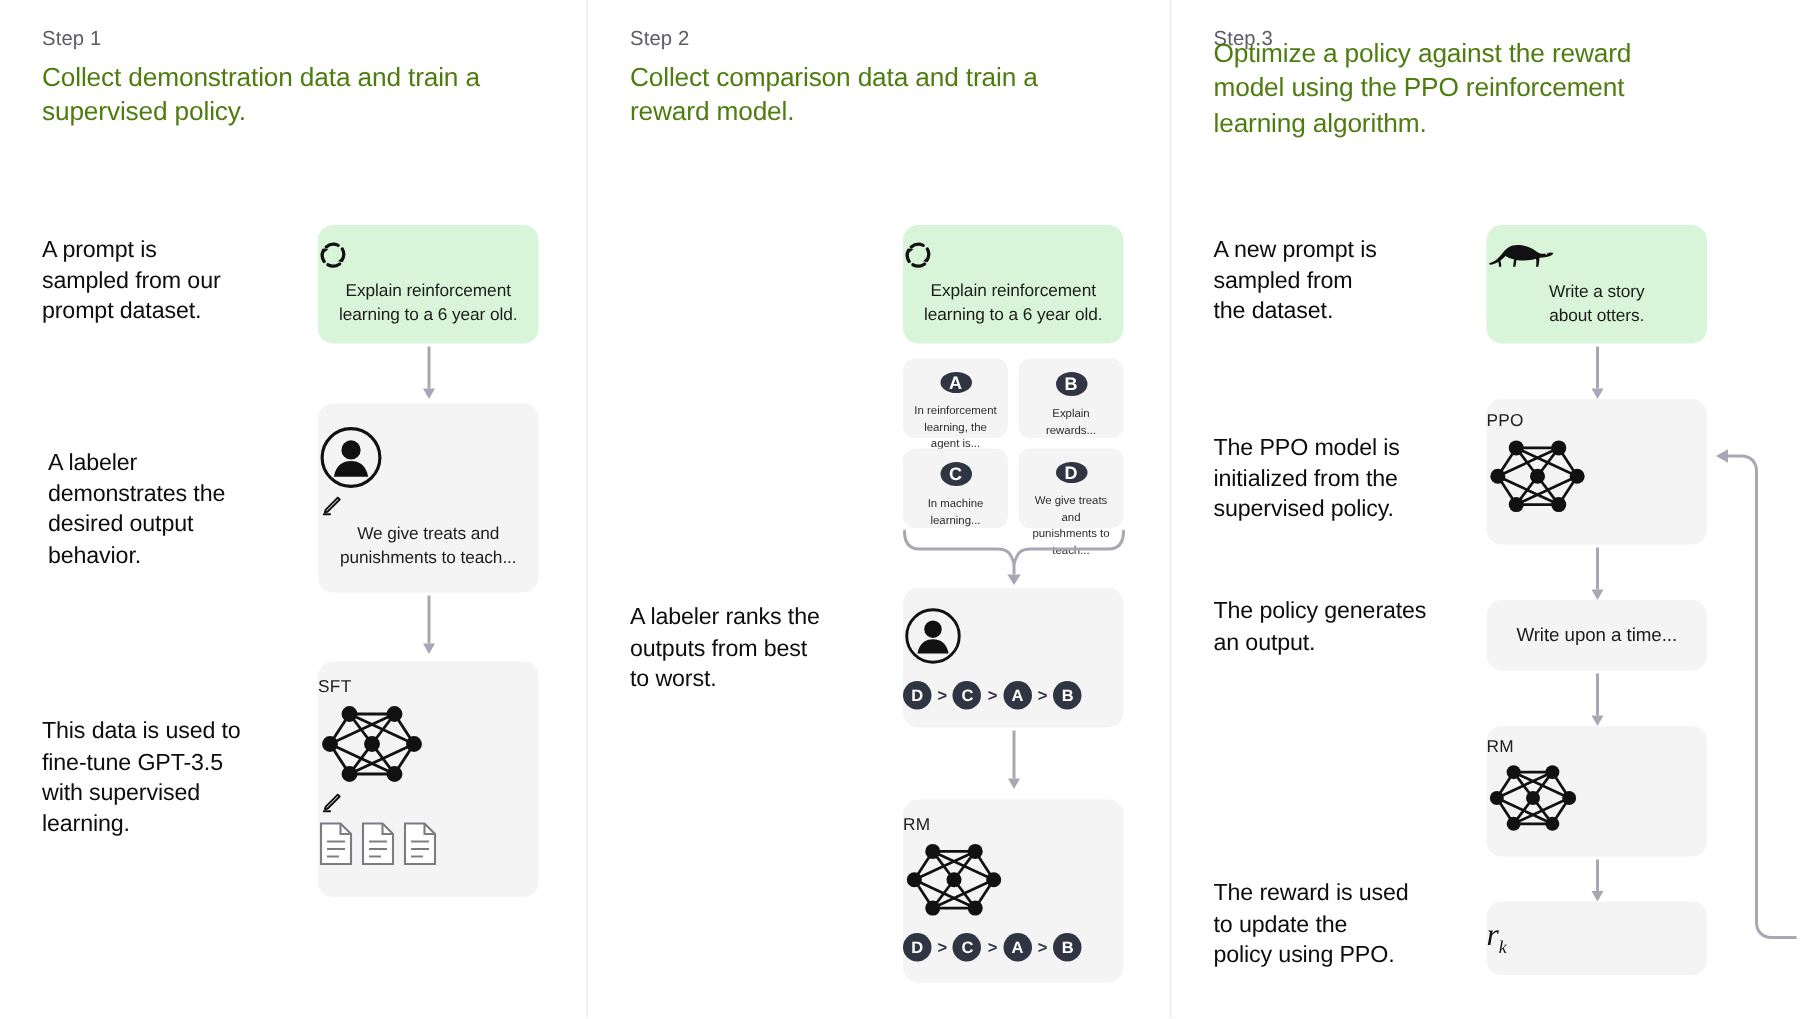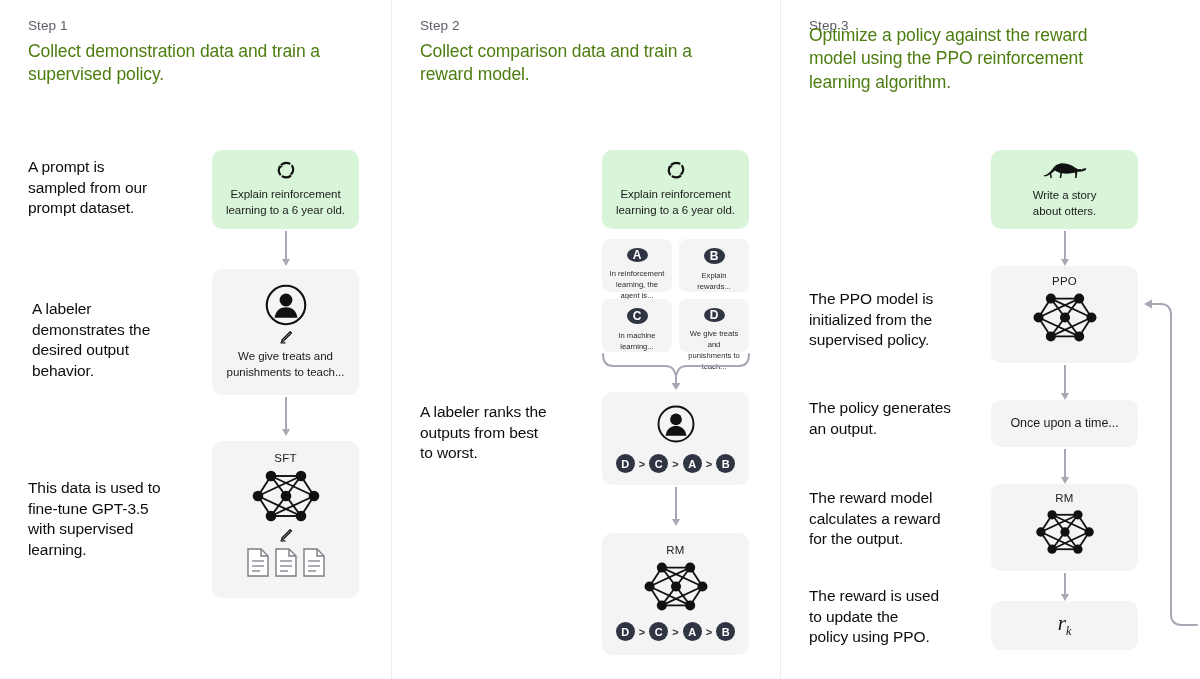--- a/index.html
+++ b/index.html
@@ -40,21 +40,21 @@
     font-size: 15.5px; line-height: 1.33; color: #0d0d0d;
     letter-spacing: -0.1px;
   }
 
   
   .box {
     position: absolute;
     border-radius: 10px;
     background: #f4f4f4;
     display: flex; flex-direction: column;
-    align-items: center; justify-content: center;
+    justify-content: center;
   }
   .box.green { background: #d9f5d9; }
   .box-title {
     font-size: 11.5px; color: #202020; letter-spacing: .2px;
     margin-bottom: 3px;
   }
   .box-text {
     font-size: 11.5px; line-height: 1.35; text-align: center;
     color: #1b1b1b; padding: 0 8px; letter-spacing: -.05px;
   }
@@ -372,28 +372,28 @@
         <span class="pill">B</span>
       </div>
     </div>
   </div>
 
   <div class="col col3">
 
     <div class="step-label" style="left:28px; top:18px;">Step 3</div>
     <div class="step-title" style="left:28px; top:24px; width:300px; white-space:pre-line;">Optimize a policy against the reward model using the PPO reinforcement learning algorithm.</div>
 
+    <div class="caption" style="left:28px; top:157px; width:170px; white-space:pre-line;">A new prompt is
+sampled from
+the dataset.</div>
     <div class="caption" style="left:28px; top:289px; width:180px; white-space:pre-line;">The PPO model is
 initialized from the
 supervised policy.</div>
     <div class="caption" style="left:28px; top:398px; width:185px; white-space:pre-line;">The policy generates
 an output.</div>
-    <div class="caption" style="left:28px; top:488px; width:180px; white-space:pre-line;">The reward model
-calculates a reward
-for the output.</div>
     <div class="caption" style="left:28px; top:586px; width:180px; white-space:pre-line;">The reward is used
 to update the
 policy using PPO.</div>
 
     <div class="box green" style="left:210px; top:150px; width:147px; height:79px;">
       <span style="margin-bottom:6px;">
         <svg width="46" height="22" viewBox="0 0 60 28">
           <path d="M2 20 C7 19 11 15 14 11 C17 7 21 4 27 4 C34 4 40 7 44 10
                    C47 12 50 12 53 11 C55 10.5 57 10 58 11 C57.5 13 55 14 52 14.5
                    C50 15 48 15 46 15 C46 18 45.5 21 45 23 L43 23 C43.5 20 43.5 18 43 16
@@ -446,21 +446,21 @@
         </svg>
       </span>
     </div>
 
     <div class="arrow" style="left:283px; top:365px; height:35px;">
       <div class="shaft" style="height:28px;"></div>
       <div class="head" style="top:28px;"></div>
     </div>
 
     <div class="box" style="left:210px; top:400px; width:147px; height:47px;">
-      <div class="box-text big">Once upon a time...</div>
+      <div class="box-text big">Write upon a time...</div>
     </div>
 
     <div class="arrow" style="left:283px; top:449px; height:35px;">
       <div class="shaft" style="height:28px;"></div>
       <div class="head" style="top:28px;"></div>
     </div>
 
     <div class="box" style="left:210px; top:484px; width:147px; height:87px; justify-content:flex-start; padding-top:8px;">
       <div class="box-title">RM</div>
       <span>

